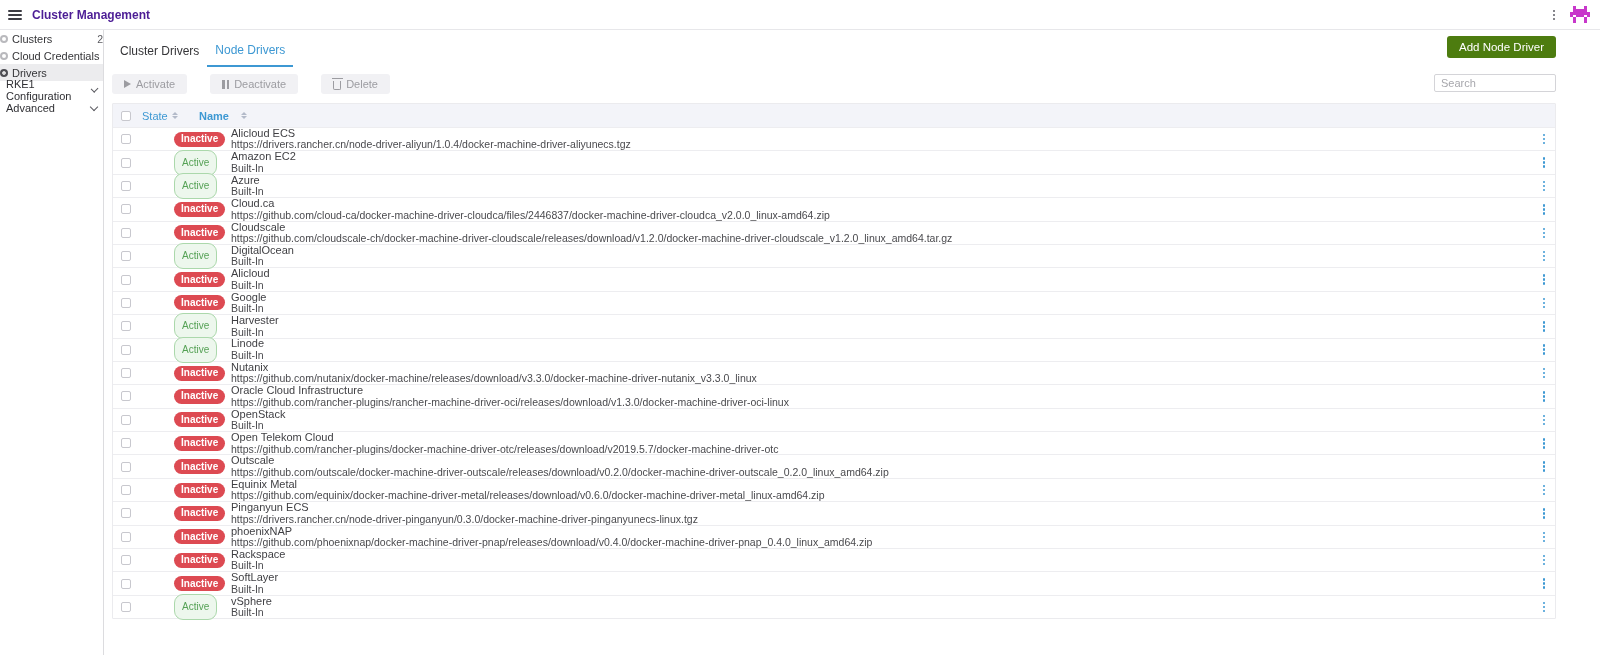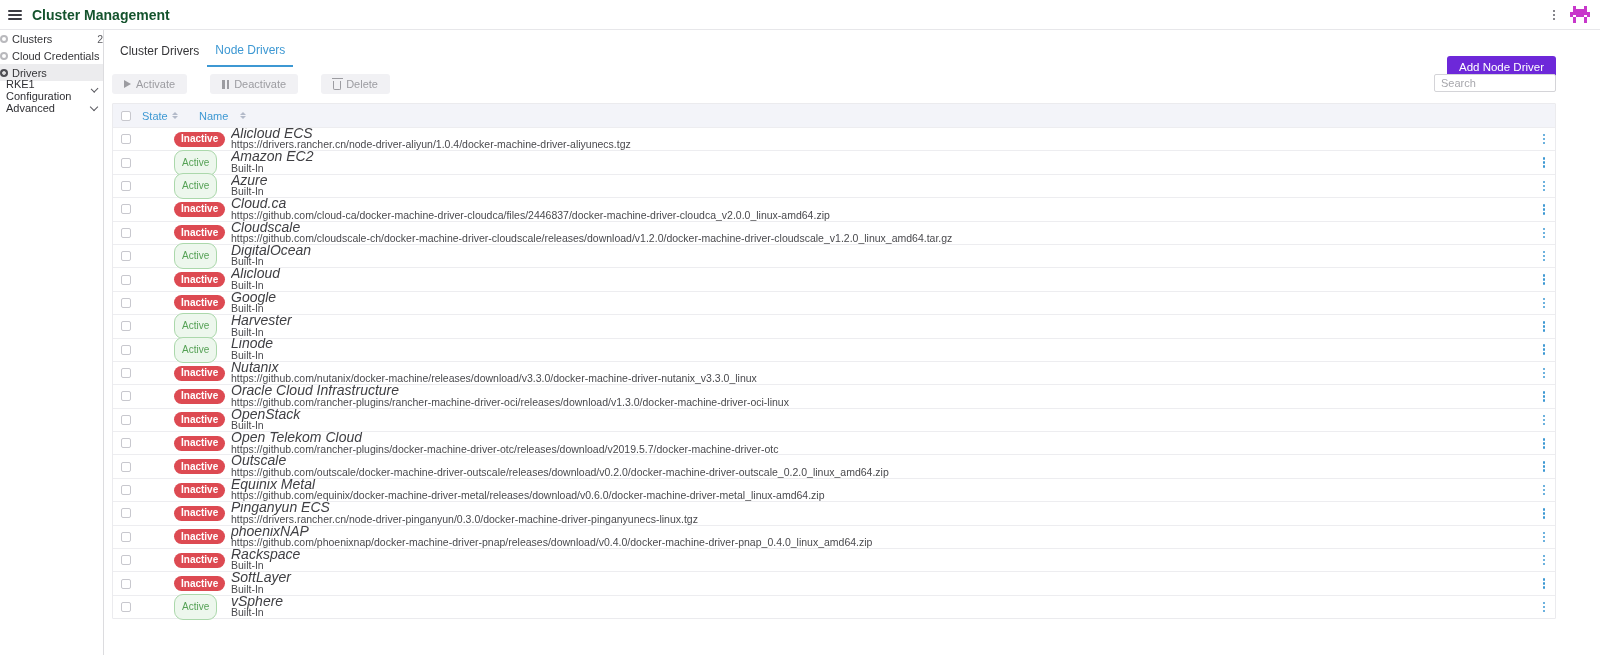--- a/index.html
+++ b/index.html
@@ -4,21 +4,21 @@
 <style>
   * { margin:0; padding:0; box-sizing:border-box; }
   html,body { width:1600px; height:655px; background:#fff; overflow:hidden;
     font-family:"Liberation Sans", sans-serif; color:#3d3d3d; }
 
   
   .topbar { position:absolute; left:0; top:0; width:1600px; height:30px;
     background:#fff; border-bottom:1px solid #e7e7ea; display:flex; align-items:center; z-index:5; }
   .hamburger { width:14px; height:10px; margin-left:8px; display:flex; flex-direction:column; justify-content:space-between; cursor:pointer; }
   .hamburger i { display:block; height:2px; background:#3c3c43; border-radius:1px; }
-  .topbar-title { margin-left:10px; font-size:14px; font-weight:bold; color:#14532d; }
+  .topbar-title { margin-left:10px; font-size:12px; font-weight:bold; color:#4c1d95; }
   .topbar-right { margin-left:auto; display:flex; align-items:center; gap:12px; padding-right:10px; }
   .kebab-v { display:flex; flex-direction:column; gap:2px; padding:3px; cursor:pointer; }
   .kebab-v i { width:2px; height:2px; background:#5e5e66; border-radius:50%; }
   .avatar { width:20px; height:17px; display:block; cursor:pointer; }
 
   
   .sidebar { position:absolute; left:0; top:30px; width:104px; height:625px;
     background:#fff; border-right:1px solid #dcdcdf; font-size:11px; }
   .side-item { height:17px; display:flex; align-items:center; padding:0 0; cursor:pointer; color:#353538; }
   .side-item.active { background:#ececee; }
@@ -27,55 +27,55 @@
   .side-count { margin-left:auto; color:#5b5b60; font-size:10.5px; }
   .side-group { height:18px; display:flex; align-items:center; padding:0 6px; cursor:pointer; color:#2f2f33; }
   .chev { margin-left:auto; width:6px; height:6px; border-right:1.5px solid #5a5a60; border-bottom:1.5px solid #5a5a60; transform:rotate(45deg); margin-top:-3px; }
 
   
   .main { position:absolute; left:112px; top:30px; width:1444px; height:625px; background:#fff; }
 
   .tabbar { position:relative; height:32px; margin-top:6px; display:flex; align-items:center; border-bottom:0; }
   .tab { font-size:12px; padding:6px 8px 8px 8px; cursor:pointer; color:#353538; }
   .tab.active { color:#3d98d3; border-bottom:2px solid #3d98d3; }
-  .add-btn { position:absolute; right:0; top:20px; background:#6d28d9; color:#fff; font-size:11.5px;
+  .add-btn { position:absolute; right:0; top:0; background:#4d7c0f; color:#fff; font-size:11.5px;
     border:none; border-radius:3px; padding:5px 12px; cursor:pointer; font-family:inherit; }
 
   .actionbar { position:relative; height:20px; margin-top:6px; display:flex; align-items:center; gap:23px; }
   .act-btn { background:#f1f1f4; color:#9c9ca1; font-size:11px; border:none; border-radius:3px;
     height:20px; padding:0 12px; display:flex; align-items:center; gap:5px; cursor:default; font-family:inherit; }
   .play-ico { width:0; height:0; border-left:7px solid #9c9ca1; border-top:4.5px solid transparent; border-bottom:4.5px solid transparent; }
   .pause-ico { display:flex; gap:2px; }
   .pause-ico i { width:2.5px; height:9px; background:#9c9ca1; }
   .trash-ico { position:relative; width:8px; height:9px; border:1px solid #9c9ca1; border-top:none; border-radius:0 0 2px 2px; margin-top:2px; }
   .trash-ico:before { content:""; position:absolute; left:-2.5px; top:-3px; width:11px; height:1.5px; background:#9c9ca1; }
   .search-input { position:absolute; right:0; top:0; width:122px; height:18px; border:1px solid #d4d4d8;
     border-radius:2px; font-size:11px; padding:0 6px; color:#3d3d3d; font-family:inherit; outline:none; }
   .search-input::placeholder { color:#a7a7ac; }
 
   
   .table { margin-top:9px; border:1px solid #ebebee; border-radius:1px; }
   .thead { height:23px; background:#f3f4f9; display:flex; align-items:center; font-size:11px; color:#3d98d3; }
   .cb { width:10px; height:10px; border:1px solid #c8c8ce; border-radius:2px; background:#fff; flex:0 0 auto; cursor:pointer; }
   .cell-cb { width:29px; padding-left:8px; display:flex; align-items:center; }
   .cell-state { width:57px; display:flex; align-items:center; gap:4px; }
-  .cell-name { flex:1; display:flex; align-items:center; gap:12px; }
+  .cell-name { flex:1; display:flex; align-items:center; gap:12px;font-weight:bold; }
   .sorter { display:flex; flex-direction:column; gap:1px; cursor:pointer; }
   .sorter i { width:0; height:0; border-left:3px solid transparent; border-right:3px solid transparent; }
   .sorter i.up { border-bottom:3.5px solid #b3bac9; }
   .sorter i.dn { border-top:3.5px solid #b3bac9; }
   .th-label { cursor:pointer; }
 
   .trow { height:23.4px; display:flex; align-items:center; border-top:1px solid #ededf0; background:#fff; }
   .trow .cell-state { align-items:center;margin-left:32px; }
   .badge { font-size:10px; line-height:1; padding:2.5px 7px; border-radius:9px; white-space:nowrap; }
   .badge.inactive { background:#dd4a52; color:#fff; font-weight:bold; }
   .badge.active { background:#edf7ed; color:#55a155; border:1px solid #abd8ab; padding:7px 7px; }
   .namecell { flex:1; overflow:hidden; }
-  .rname { font-size:14px; color:#3f3f43; line-height:11.5px; cursor:pointer;font-style:italic; }
+  .rname { font-size:11px; color:#3f3f43; line-height:11.5px; cursor:pointer; }
   .rdesc { font-size:10.5px; color:#4a4a4e; line-height:11px; }
   .kebab-row { display:flex; flex-direction:column; gap:1.5px; padding:4px; margin-right:6px; cursor:pointer; }
   .kebab-row i { width:2.5px; height:2.5px; background:#3d98d3; border-radius:50%; }
 </style>
 </head>
 <body>
 
 <header class="topbar">
   <span class="hamburger">
       <i></i>

